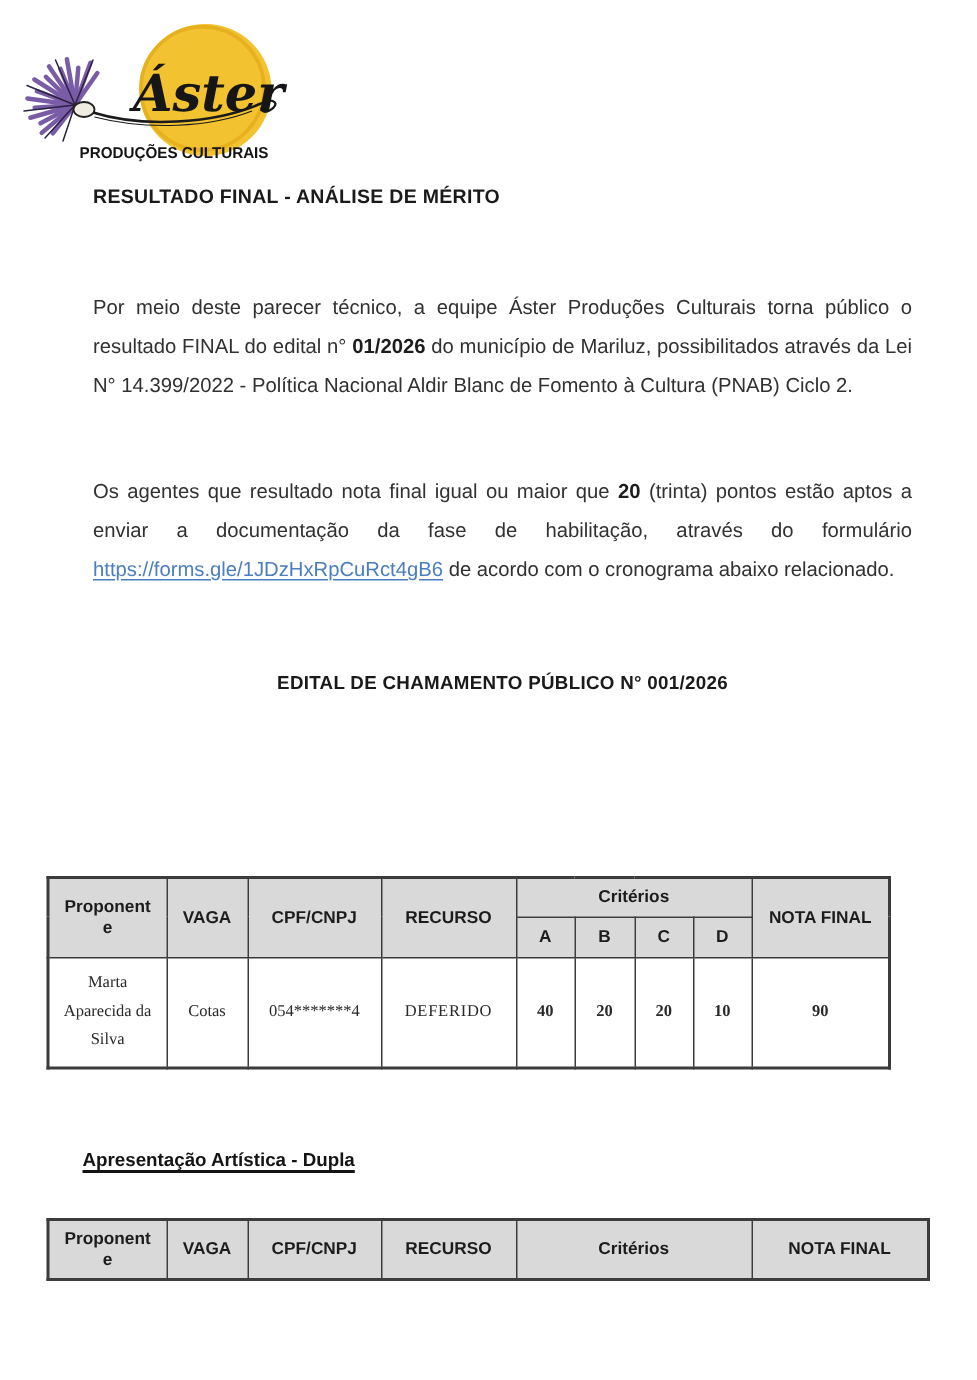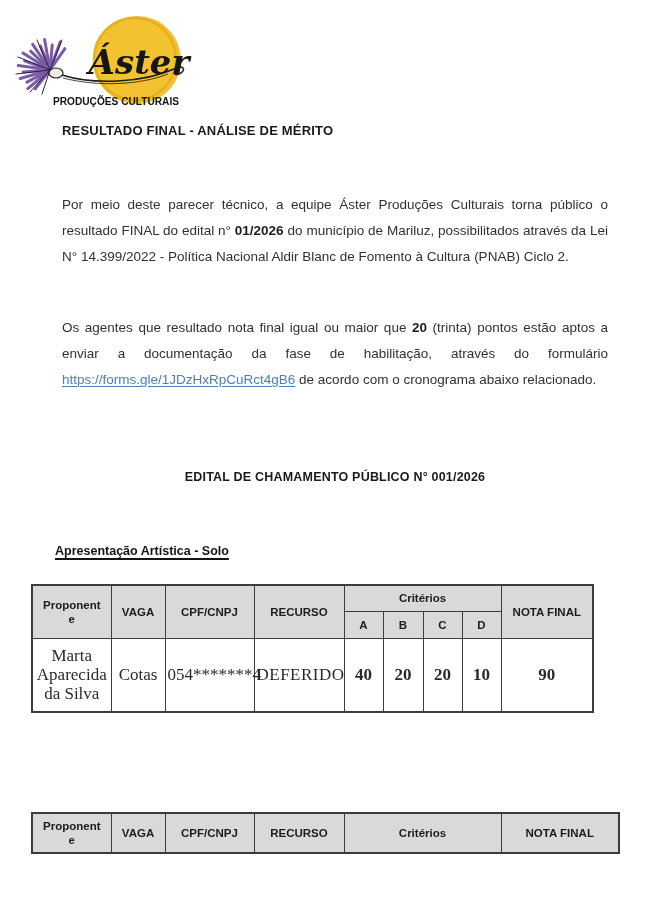--- a/index.html
+++ b/index.html
@@ -27,21 +27,21 @@
   }
   .p1 { top:164px; }
   .p2 { top:287px; }
   .para b { color:#1d1d1d; }
   .doc-link { color:#4a7ebf; text-decoration:underline; text-underline-offset:2px; }
   .dateline {
     position:absolute; left:62px; right:43px; top:391px;
     text-align:right; font-size:13.5px; line-height:26px; color:#313131;
   }
   .edital-heading {
-    position:absolute; left:62px; right:43px; top:470px;
+    position:absolute; left:62px; right:43px; top:448px;
     text-align:center; font-size:12.5px; font-weight:bold; color:#1a1a1a;
     letter-spacing:.2px;
   }
   .section-heading {
     position:absolute; left:55px;
     font-size:12.5px; font-weight:bold; color:#141414;
     text-decoration:underline; text-decoration-thickness:1.5px; text-underline-offset:3px;
   }
   .h-solo  { top:544px; }
   .h-dupla { top:766px; }
@@ -58,21 +58,21 @@
   table.result th, table.result td { border:1.5px solid #3c3c3c; }
   table.result th {
     background:#d9d9d9;
     font-family:"Liberation Sans", sans-serif;
     font-weight:bold; font-size:11.5px; color:#1c1c1c;
     text-align:center; vertical-align:middle;
     line-height:14px; padding:2px 1px;
   }
   table.result td {
     font-family:"Liberation Serif", serif;
-    font-size:17px; color:#2a2a2a;
+    font-size:11px; color:#2a2a2a;
     text-align:center; vertical-align:middle;
     line-height:19px; padding:2px;
   }
   .t-solo tr.r-top    { height:26px; }
   .t-solo tr.r-sub    { height:27px; }
   .t-solo tr.r-data   { height:74px; }
   .t-dupla tr.r-head  { height:40px; }
   td.num { font-weight:bold; font-size:12.5px; }
   td.recurso { letter-spacing:.5px; }
   
@@ -131,21 +131,20 @@
 
   <div class="doc-title">RESULTADO FINAL - ANÁLISE DE MÉRITO</div>
 
   <p class="para p1"><span>Por meio deste parecer técnico, a equipe Áster Produções Culturais torna público o resultado FINAL do edital n° </span><b>01/2026</b><span> do município de Mariluz, possibilitados através da Lei N° 14.399/2022 - Política Nacional Aldir Blanc de Fomento à Cultura (PNAB) Ciclo 2.</span></p>
 
   <p class="para p2"><span>Os agentes que resultado nota final igual ou maior que </span><b>20</b><span> (trinta) pontos estão aptos a enviar a documentação da fase de habilitação, através do formulário </span><a class="doc-link" href="#">https://forms.gle/1JDzHxRpCuRct4gB6</a><span> de acordo com o cronograma abaixo relacionado.</span></p>
 
 
   <div class="edital-heading">EDITAL DE CHAMAMENTO PÚBLICO N° 001/2026</div>
 
-  <div class="section-heading h-solo">Apresentação Artística - Solo</div>
 
   <table class="result t-solo">
     <colgroup>
       <col style="width:79px">
         <col style="width:54px">
         <col style="width:89px">
         <col style="width:90px">
       <col style="width:39px">
         <col style="width:40px">
         <col style="width:39px">
@@ -174,20 +173,21 @@
       <td class="recurso">DEFERIDO</td>
       <td class="num">40</td>
       <td class="num">20</td>
       <td class="num">20</td>
       <td class="num">10</td>
       <td class="num">90</td>
     </tr>
   </tbody>
     </table>
 
+  <div class="section-heading h-dupla">Apresentação Artística - Dupla</div>
 
   <table class="result t-dupla">
     <colgroup>
       <col style="width:79px">
         <col style="width:54px">
         <col style="width:89px">
         <col style="width:90px">
       <col style="width:157px">
         <col style="width:118px">
     </colgroup>

